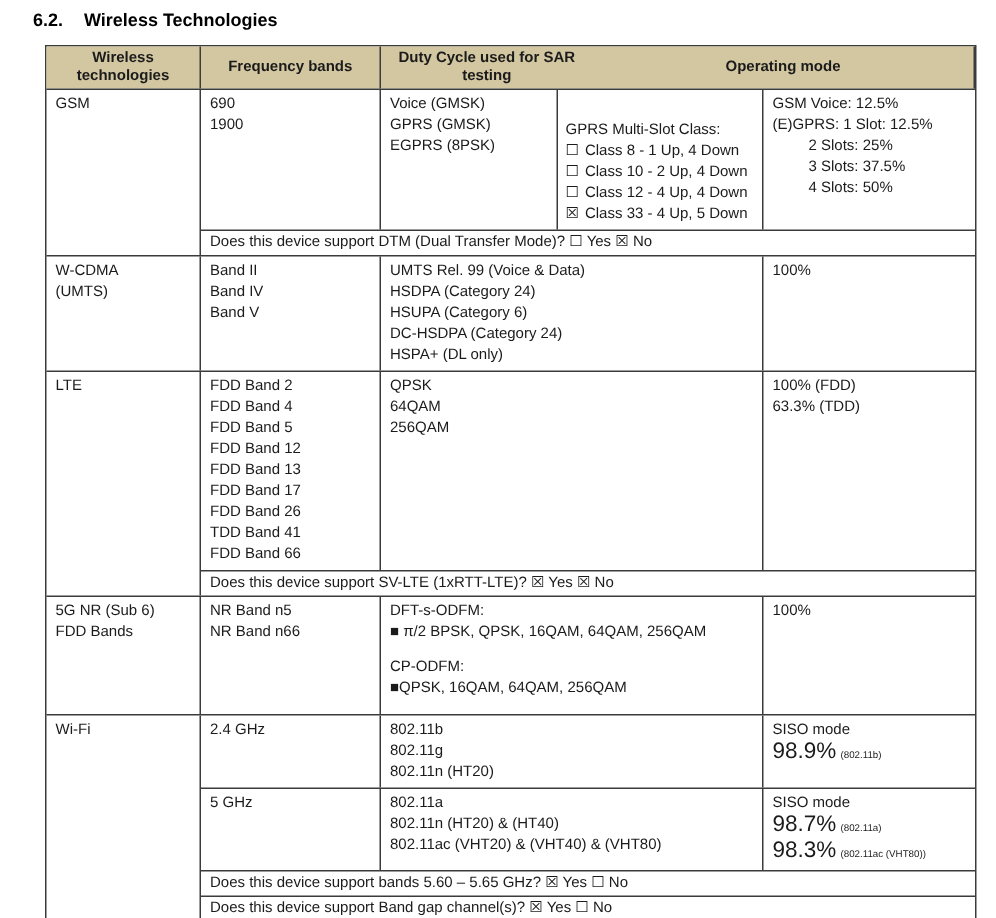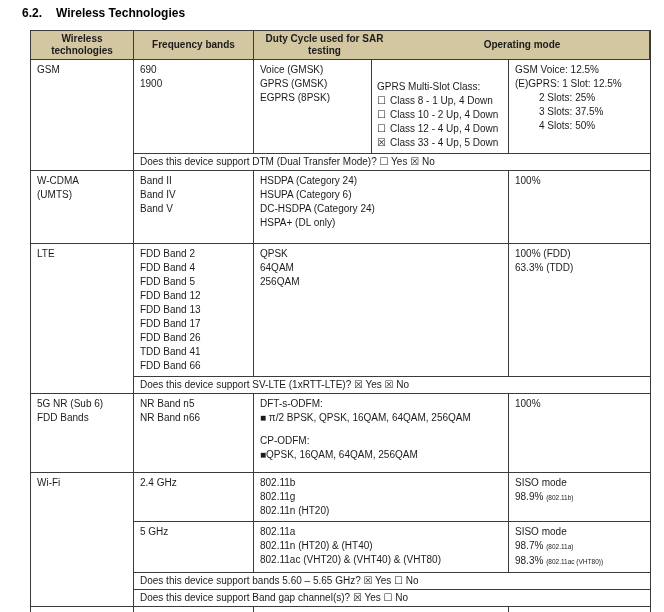--- a/index.html
+++ b/index.html
@@ -33,21 +33,21 @@
   .cop{width:255px;border-right:1px solid var(--border);}
   .cduty{flex:1;}
   .opsplit{display:flex;padding:0;}
   .opl{width:118px;border-right:1px solid var(--border);padding:3px 6px;}
   .opr{flex:1;padding:20px 2px 3px 5px;white-space:nowrap;overflow:hidden;}
   .qrow{display:flex;align-items:center;min-height:18px;padding:1px 6px;}
   .slot-indent{padding-left:24px;}
   .gap-top{margin-top:9px;}
   .ref{font-size:6.5px;letter-spacing:0;}
   .box{display:inline-block;margin-right:4px;}
-  .pct{font-size:10px;}
+  .pct{font-size:15px;}
   .mh-gsm{min-height:73px;} .mh-q{min-height:17px;}
   .mh-wcdma{min-height:72px;} .mh-lte{min-height:124px;}
   .mh-nr{min-height:78px;} .mh-w24{min-height:48px;} .mh-w5{min-height:47px;}
   .mh-bt{min-height:18px;}
   .vcent{display:flex;align-items:center;}
 </style>
 </head>
 <body>
 
 <div class="title">
@@ -103,20 +103,21 @@
       <div>(UMTS)</div>
     </div>
     <div class="gright">
       <div class="sub mh-wcdma">
         <div class="c cfreq">
           <div>Band II</div>
           <div>Band IV</div>
           <div>Band V</div>
         </div>
         <div class="c cop">
+          <div>UMTS Rel. 99 (Voice &amp; Data)</div>
           <div>HSDPA (Category 24)</div>
           <div>HSUPA (Category 6)</div>
           <div>DC-HSDPA (Category 24)</div>
           <div>HSPA+ (DL only)</div>
         </div>
         <div class="c cduty">100%</div>
       </div>
     </div>
   </div>
 

